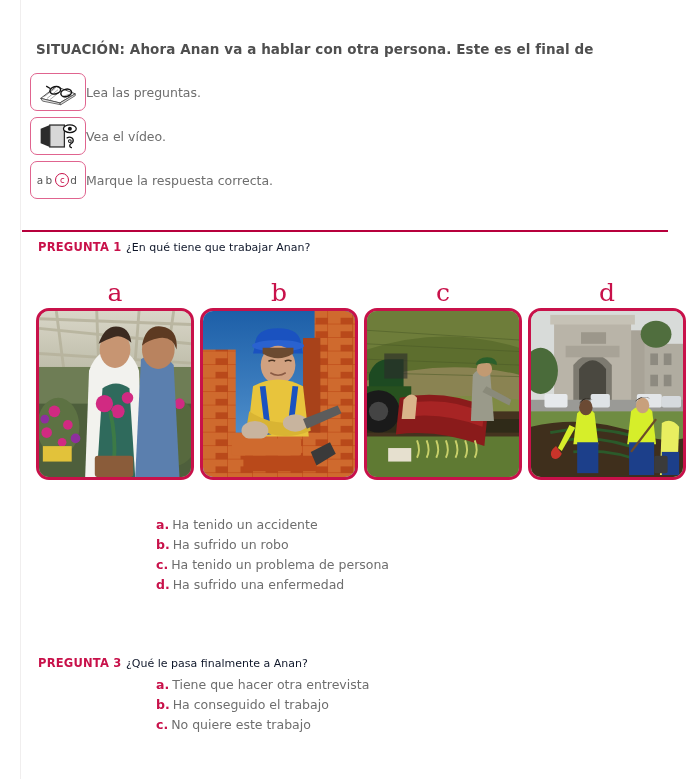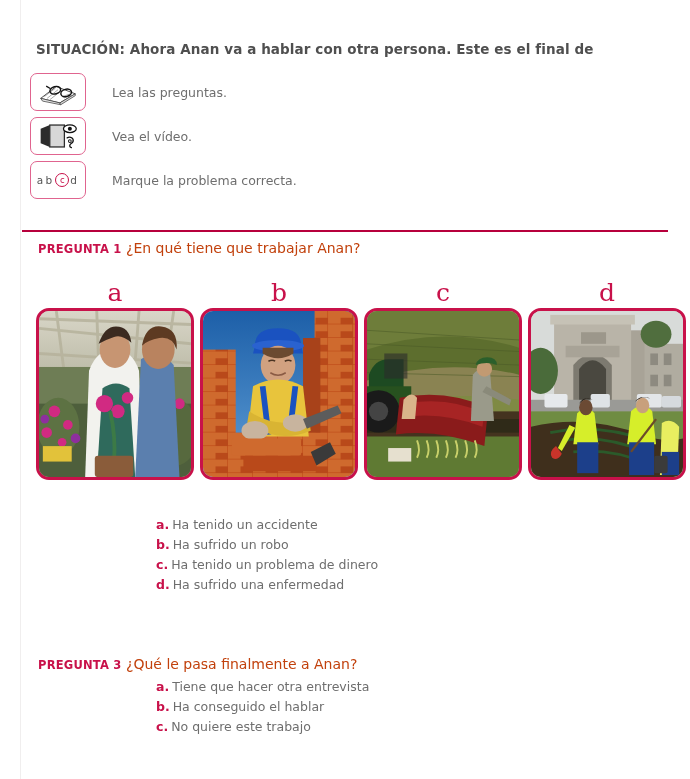--- a/index.html
+++ b/index.html
@@ -65,21 +65,20 @@
     border: 1.4px solid #e0648f;
     border-radius: 7px;
     background: #ffffff;
     box-sizing: border-box;
     display: flex;
     align-items: center;
     justify-content: center;
     flex: 0 0 auto;
   }
   .instr-label {
-    margin-left: 26px;
     font-size: 12.5px;
     color: #6e6e6e;
     font-family: "DejaVu Sans", "Liberation Sans", sans-serif;
   }
   .abcd {
     font-size: 10.5px;
     color: #565656;
     letter-spacing: 2.2px;
     display: flex;
     align-items: center;
@@ -123,22 +122,22 @@
     width: 118px;
     padding-left: 30px;
     box-sizing: border-box;
     font-size: 11.5px;
     font-weight: bold;
     color: #c8114a;
     letter-spacing: .2px;
     flex: 0 0 auto;
   }
   .q-text {
-    font-size: 14px;
-    color: #c2410c;
+    font-size: 11px;
+    color: #0f172a;
   }
   .answers {
     margin-top: 5px;
     padding-left: 148px;
   }
   .ans-row {
     font-size: 12.5px;
     color: #6e6e6e;
     line-height: 20px;
     white-space: nowrap;
@@ -224,21 +223,21 @@
 
     <div class="instr-row">
       <div class="icon-box">
         <div class="abcd">
           <span>a</span>
           <span>b</span>
           <span class="circled">c</span>
           <span>d</span>
         </div>
       </div>
-      <div class="instr-label">Marque la problema correcta.</div>
+      <div class="instr-label">Marque la respuesta correcta.</div>
     </div>
 
   </div>
 
   <div class="divider"></div>
 
   <div class="q-block" id="q1">
     <div class="q-head">
       <div class="q-label">PREGUNTA 1</div>
       <div class="q-text">¿En qué tiene que trabajar Anan?</div>
@@ -429,39 +428,39 @@
 
   <div class="q-block" id="q2">
     <div class="answers">
       <div class="ans-row">
         <span class="ans-letter">a.</span><span>Ha tenido un accidente</span>
       </div>
       <div class="ans-row">
         <span class="ans-letter">b.</span><span>Ha sufrido un robo</span>
       </div>
       <div class="ans-row">
-        <span class="ans-letter">c.</span><span>Ha tenido un problema de dinero</span>
+        <span class="ans-letter">c.</span><span>Ha tenido un problema de persona</span>
       </div>
       <div class="ans-row">
         <span class="ans-letter">d.</span><span>Ha sufrido una enfermedad</span>
       </div>
     </div>
   </div>
 
   <div class="q-block" id="q3">
     <div class="q-head">
       <div class="q-label">PREGUNTA 3</div>
       <div class="q-text">¿Qué le pasa finalmente a Anan?</div>
     </div>
     <div class="answers">
       <div class="ans-row">
         <span class="ans-letter">a.</span><span>Tiene que hacer otra entrevista</span>
       </div>
       <div class="ans-row">
-        <span class="ans-letter">b.</span><span>Ha conseguido el hablar</span>
+        <span class="ans-letter">b.</span><span>Ha conseguido el trabajo</span>
       </div>
       <div class="ans-row">
         <span class="ans-letter">c.</span><span>No quiere este trabajo</span>
       </div>
     </div>
   </div>
 
 </div>
 
 </body></html>

